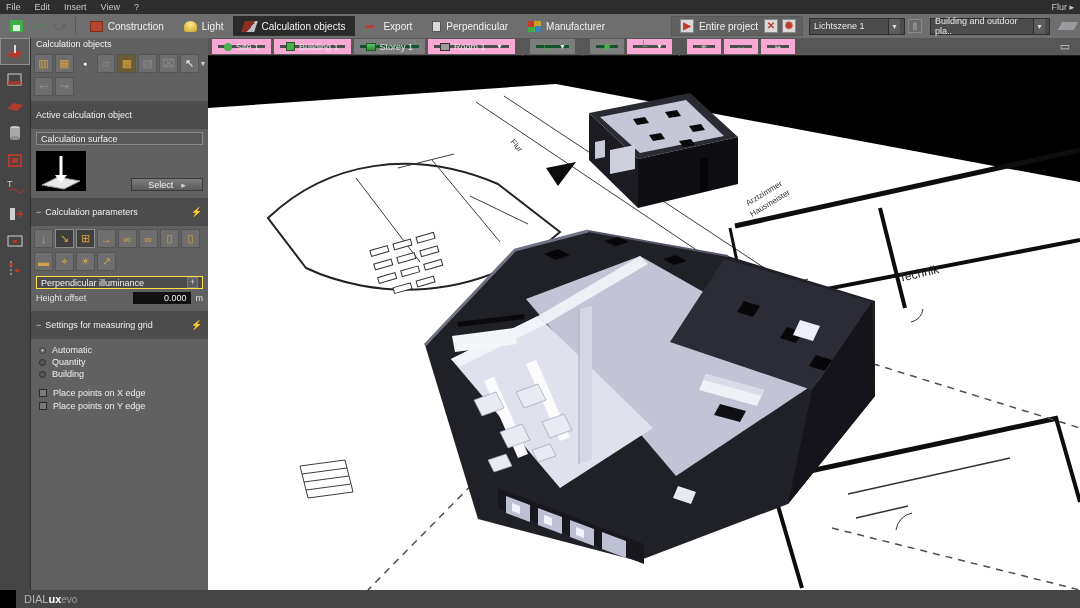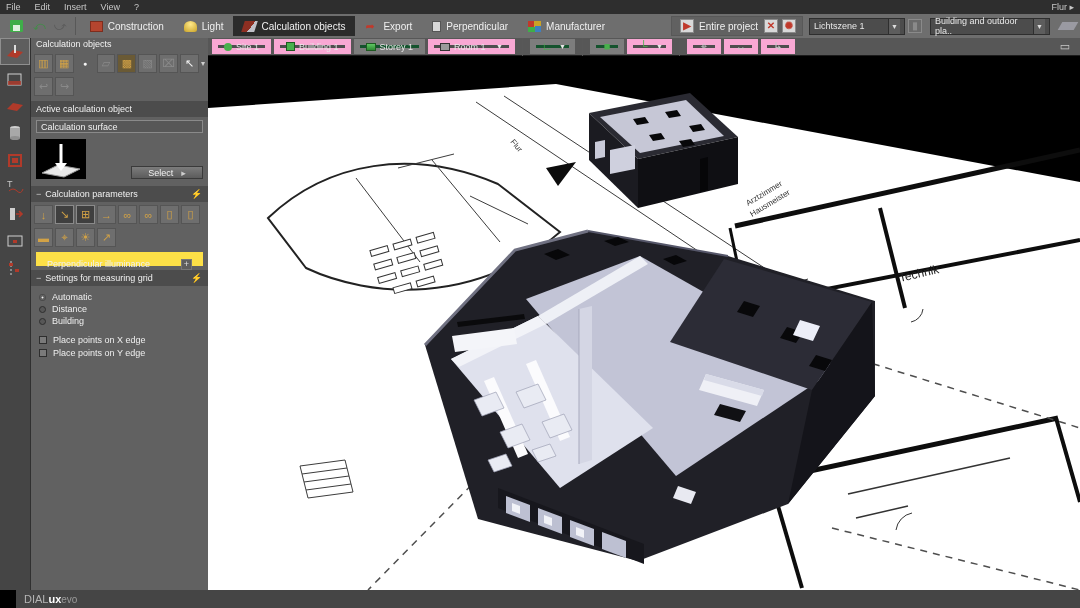--- a/index.html
+++ b/index.html
@@ -50,40 +50,40 @@
 
   
   #strip { position:absolute; left:0; top:38px; width:30px; height:552px; background:#454545; }
   .stile { width:30px; height:27px; display:flex; align-items:center; justify-content:center; }
   .stile.sel { background:#5e5e5e; outline:1px solid #8f8f8f; outline-offset:-1px; }
 
   
   #panel { position:absolute; left:30px; top:38px; width:178px; height:552px; background:#616161;
     border-left:1px solid #303030; font-size:9px; }
   .ptitle { height:13px; padding:1px 5px; color:#f2f2f2; font-size:9px; }
-  .sech { background:#4c4c4c; color:#f0f0f0; height:16px; display:flex; align-items:center;
+  .sech { background:#4c4c4c; color:#f0f0f0; height:28px; display:flex; align-items:center;
     padding:5px 5px; margin-top:4px; font-size:9px; gap:4px; }
   .sech .pin { margin-left:auto; color:#e8d77a; font-size:9px; }
   .toolsrow { display:flex; gap:2px; padding:3px 3px 1px 3px; align-items:center; }
   .pico { width:19px; height:19px; background:#6e6e6e; border:1px solid #555;
     display:flex; align-items:center; justify-content:center; font-size:11px; color:#d2a246; }
   .pico.dim { color:#8a8a8a; }
   .pico.pressed { background:#3f3f3f; border-color:#8a8a8a; }
   .pico.white { color:#f5f5f5; }
   .ovf { margin-left:auto; color:#cfcfcf; font-size:8px; }
   .field { margin:3px 5px; border:1px solid #8a8a8a; background:#575757; height:13px;
     display:flex; align-items:center; padding:0 4px; color:#f0f0f0; }
   .thumbrow { display:flex; align-items:flex-end; gap:6px; padding:3px 5px; }
   .thumb { width:50px; height:40px; background:#000; position:relative; }
   .thumb svg { position:absolute; inset:0; }
   .selectbtn { margin-left:auto; width:72px; height:13px; background:linear-gradient(#7c7c7c,#5c5c5c);
     border:1px solid #3a3a3a; color:#f2f2f2; display:flex; align-items:center;
     justify-content:center; gap:8px; font-size:9px; }
-  .metric { margin:4px 5px 0 5px; border:7px solid #fde047; background:#4c4c4c; height:13px;
-    display:flex; padding:0 4px; color:#f0f0f0; }
+  .metric { margin:4px 5px 0 5px; border:1px solid #fde047; background:#4c4c4c; height:13px;
+    display:flex; align-items:center; padding:0 4px; color:#f0f0f0; }
   .metric .plus { margin-left:auto; width:11px; height:11px; background:#5d5d5d; border:1px solid #777;
     line-height:9px; text-align:center; color:#ddd; }
   .hrow { display:flex; align-items:center; gap:5px; padding:3px 5px; }
   .hval { width:58px; height:12px; background:#111; color:#f5f5f5; display:flex;
     align-items:center; justify-content:flex-end; padding:0 4px; margin-left:auto; }
   .radio { display:flex; align-items:center; gap:6px; padding:1px 8px; color:#eee; }
   .rdot { width:7px; height:7px; border-radius:50%; border:1px solid #2e2e2e; background:#575757; }
   .rdot.on { background:#f5f5f5; box-shadow:inset 0 0 0 1.5px #575757, inset 0 0 0 4px #f5f5f5; }
   .check { display:flex; align-items:center; gap:6px; padding:1px 8px; margin-top:1px; color:#eee; }
   .cbox { width:8px; height:8px; border:1px solid #2e2e2e; background:#7a7a7a; }
@@ -332,35 +332,40 @@
     <span class="pico">⌖</span>
     <span class="pico">☀</span>
     <span class="pico">↗</span>
   </div>
 
   <div class="metric">
     <span>Perpendicular illuminance</span>
     <span class="plus">+</span>
     </div>
 
+  <div class="hrow">
+    <span>Height offset</span>
+    <span class="hval">0.000</span>
+    <span>m</span>
+  </div>
 
   <div class="sech">
     <span style="color:#cfcfcf">−</span>
       <span>Settings for measuring grid</span>
     <span class="pin">⚡</span>
     </div>
 
   <div style="height:5px"></div>
   <div class="radio">
       <span class="rdot on"></span>
       <span>Automatic</span>
     </div>
   <div class="radio">
       <span class="rdot"></span>
-      <span>Distance</span>
+      <span>Quantity</span>
     </div>
   <div class="radio">
       <span class="rdot"></span>
       <span>Building</span>
     </div>
   <div style="height:6px"></div>
   <div class="check">
       <span class="cbox"></span>
       <span>Place points on X edge</span>
     </div>

